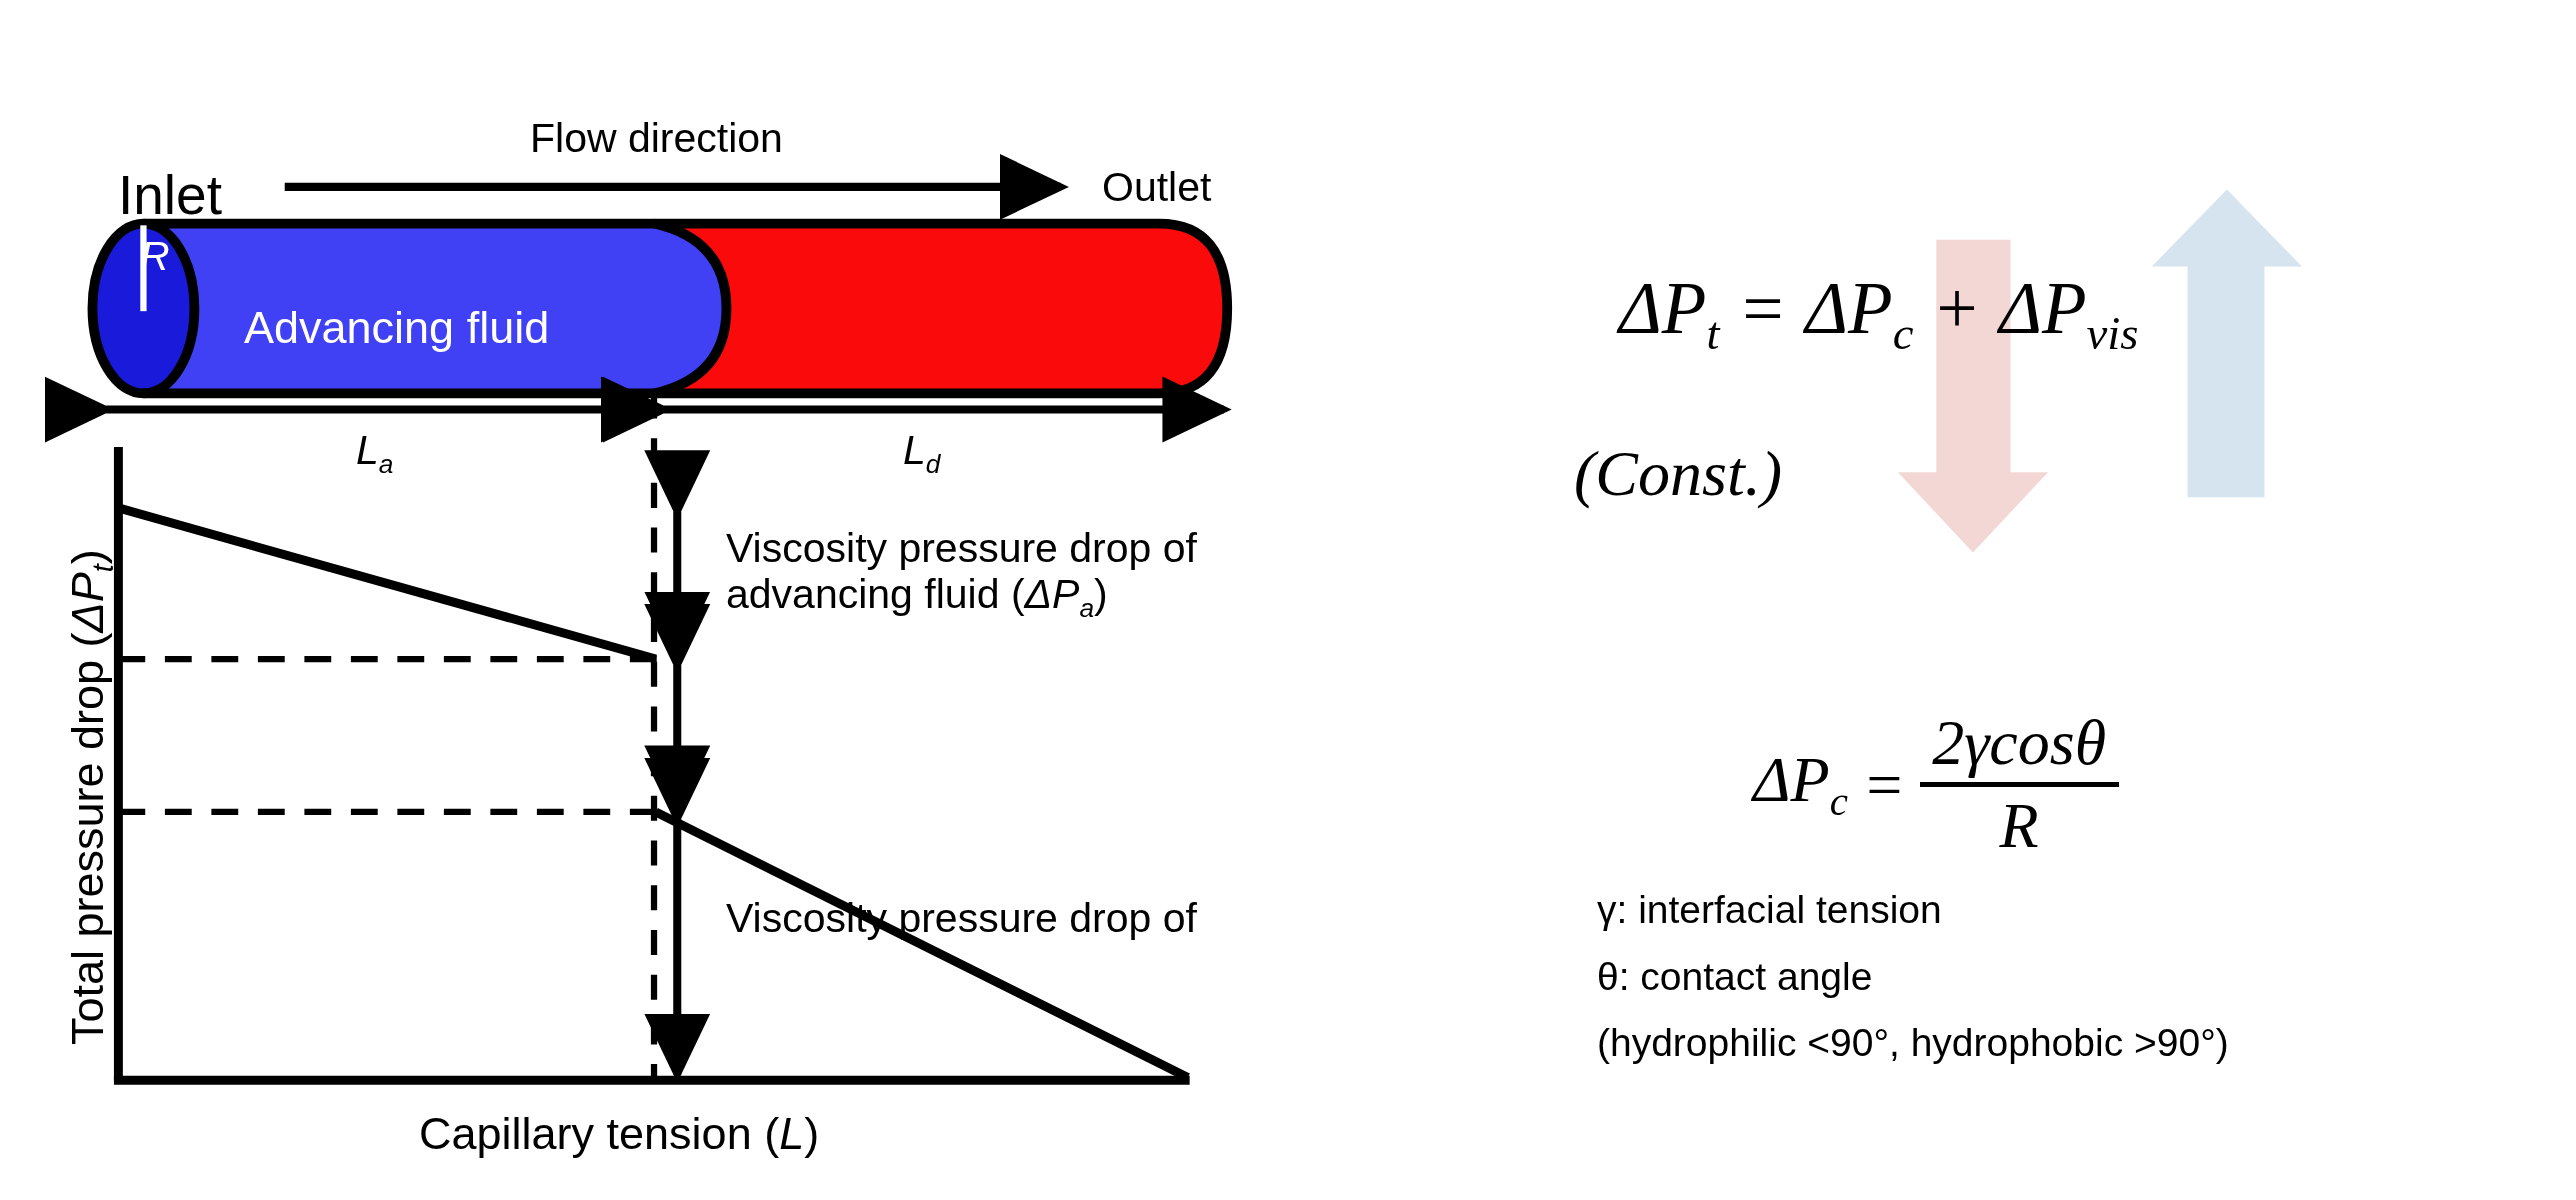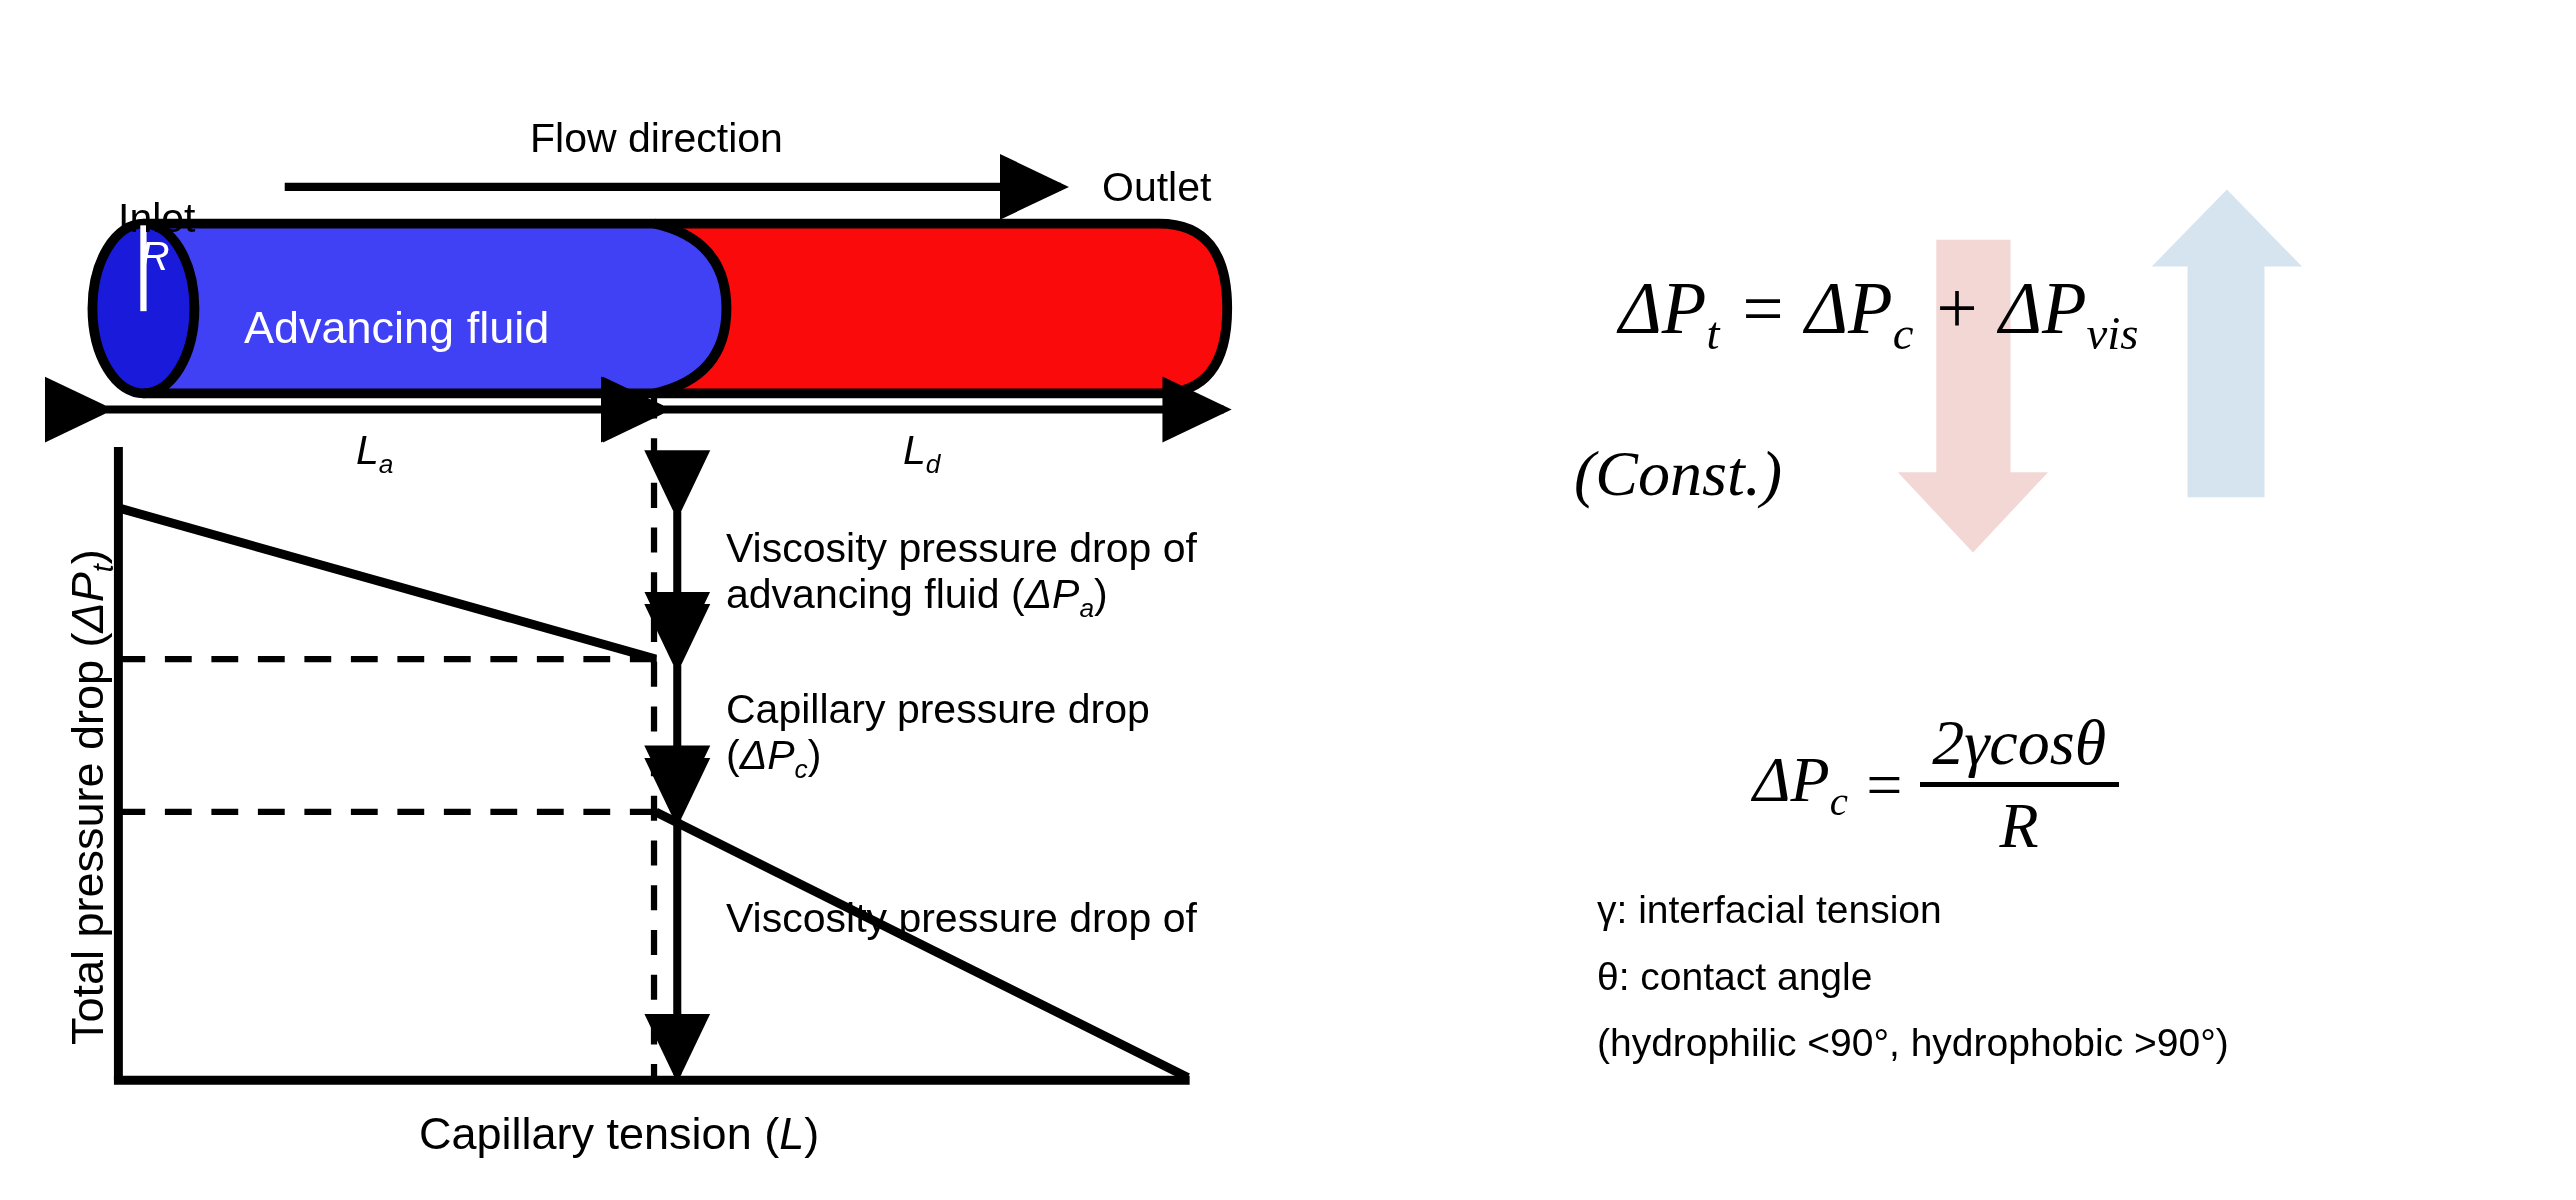--- a/index.html
+++ b/index.html
@@ -36,21 +36,21 @@
     color: #000;
   }
   .lbl.white { color: #ffffff; }
   .ital { font-style: italic; }
   .sub {
     font-size: 0.64em;
     vertical-align: sub;
     font-style: italic;
   }
 
-  #inlet-label      { left: 118px; top: 165px;  font-size: 41px; margin-top: 31px; }
+  #inlet-label      { left: 118px; top: 165px;  font-size: 55px; }
   #outlet-label     { left: 1102px; top: 165px; font-size: 41px; }
   #flow-label       { left: 530px; top: 116px;  font-size: 41px; }
   #radius-label     { left: 140px; top: 234px;  font-size: 41px; font-style: italic; }
   #advancing-fluid-label { left: 244px; top: 280px; font-size: 45px; margin-top: 23px; }
   #defending-fluid-label { left: 787px; top: 280px; font-size: 45px; }
   #la-label         { left: 356px; top: 428px;  font-size: 41px; }
   #ld-label         { left: 903px; top: 428px; font-size: 41px; }
 
   #y-axis-label {
     left: -204px; top: 769px;
@@ -210,24 +210,20 @@
 
   <div class="lbl" id="x-axis-label">
     <span>Capillary tension (</span><span class="ital">L</span><span>)</span>
   </div>
 
   <div class="lbl" id="annot-advancing">
     <div>Viscosity pressure drop of</div>
     <div><span>advancing fluid (</span><span class="ital">ΔP</span><span class="sub">a</span><span>)</span></div>
   </div>
 
-  <div class="lbl" id="annot-capillary">
-    <div>Capillary pressure drop</div>
-    <div><span>(</span><span class="ital">ΔP</span><span class="sub">c</span><span>)</span></div>
-  </div>
 
   <div class="lbl" id="annot-defending">
     <div>Viscosity pressure drop of</div>
   </div>
 
   <div class="lbl" id="equation-total">
     <span>ΔP</span><span class="sub">t</span>
     <span>=</span>
     <span>ΔP</span><span class="sub">c</span>
     <span>+</span>

